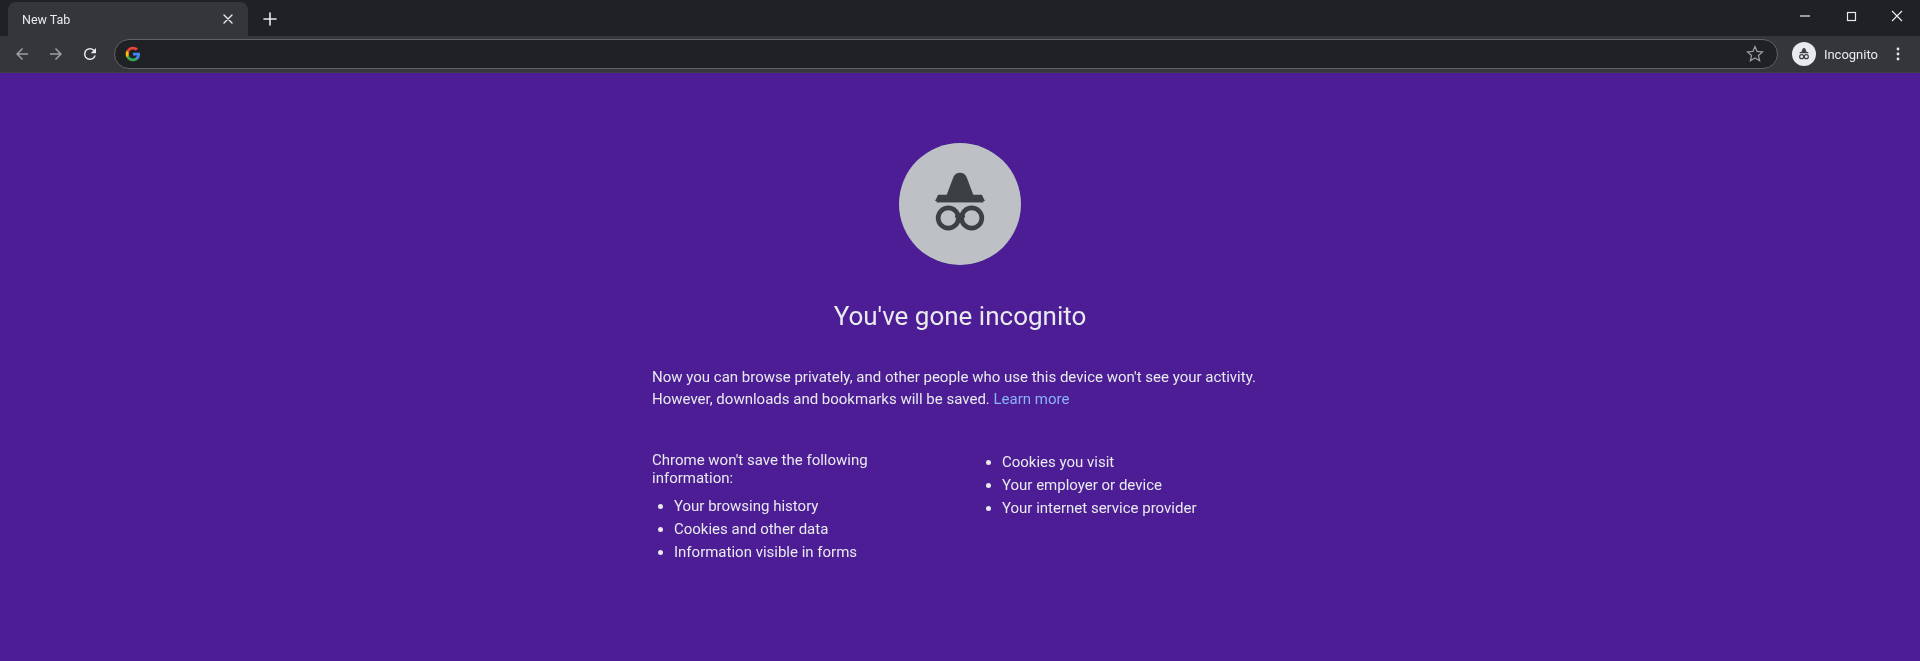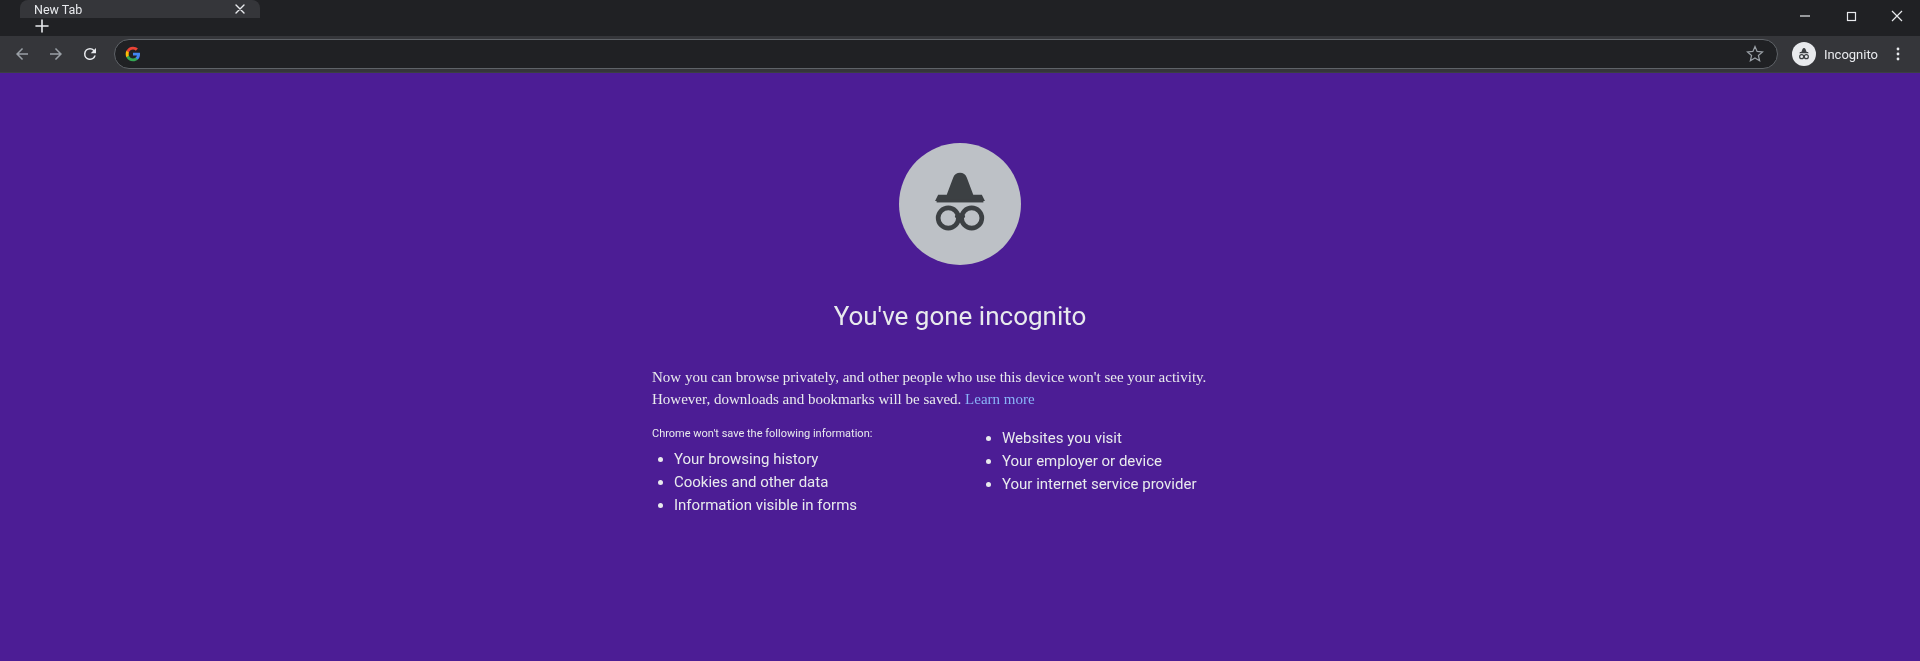--- a/index.html
+++ b/index.html
@@ -1,19 +1,19 @@
 <!DOCTYPE html>
 <html><head>
 <meta charset="utf-8">
 <style>
   * { margin:0; padding:0; box-sizing:border-box; }
   html,body { width:1920px; height:661px; background:#202124; font-family:"Segoe UI",Roboto,Arial,sans-serif; color:#e8eaed; overflow:hidden; }
   
   .titlebar { position:relative; height:36px; background:#202124; display:flex; align-items:flex-end; }
-  .tab-strip { display:flex; align-items:flex-start; height:36px; padding-left:20px;flex-direction:column; }
+  .tab-strip { display:flex; align-items:flex-end; height:36px; padding-left:8px; }
   .tab { display:flex; align-items:center; gap:14px; background:#35363a; height:34px; padding:0 12px 0 14px; border-radius:8px 8px 0 0; font-size:12.5px; color:#e8eaed; min-width:240px; position:relative; }
   .tab .close { width:16px; height:16px; display:flex; align-items:center; justify-content:center; color:#e8eaed; margin-left:auto; }
   .new-tab-btn { width:28px; height:28px; margin:0 0 3px 8px; display:flex; align-items:center; justify-content:center; color:#e8eaed; border-radius:50%; }
   .window-controls { position:absolute; right:0; top:0; height:32px; display:flex; }
   .wc-btn { width:46px; height:32px; display:flex; align-items:center; justify-content:center; color:#e8eaed; }
   
   .toolbar { height:37px; background:#35363a; display:flex; align-items:center; padding:16px 6px; gap:2px; border-bottom:1px solid #3c4043; }
   .nav-btn { width:32px; height:32px; display:flex; align-items:center; justify-content:center; color:#9aa0a6; border-radius:50%; }
   .nav-btn.enabled { color:#e8eaed; }
   .omnibox { flex:1; height:30px; margin:0 6px; background:#202124; border:1px solid #5f6368; border-radius:16px; display:flex; align-items:center; padding:0 10px; gap:8px; }
@@ -21,25 +21,25 @@
   .site-icon { width:16px; height:16px; }
   .star-btn { width:24px; height:24px; display:flex; align-items:center; justify-content:center; color:#9aa0a6; }
   .incog-badge { display:flex; align-items:center; gap:8px; color:#e8eaed; font-size:13px; margin-left:6px; margin-right:2px;}
   .incog-chip { width:24px; height:24px; border-radius:50%; background:#e8eaed; display:flex; align-items:center; justify-content:center; }
   .menu-btn { width:32px; height:32px; display:flex; align-items:center; justify-content:center; color:#e8eaed; }
   
   .content { height:calc(661px - 36px - 37px); background:#4c1d95; display:flex; justify-content:center; }
   .inner { width:616px; padding-top:70px; text-align:left; }
   .big-icon { width:122px; height:122px; border-radius:50%; background:#bdc1c6; margin:0 auto 36px; display:flex; align-items:center; justify-content:center; }
   h1 { font-size:26px; font-weight:400; text-align:center; color:#e8eaed; margin-bottom:36px; }
-  p.lead { font-size:15px; line-height:1.45; color:#e8eaed; margin-bottom:16px;font-family:Liberation Serif, serif; }
+  p.lead { font-size:15px; line-height:1.45; color:#e8eaed; margin-bottom:40px; }
   a.learn { color:#8ab4f8; text-decoration:none; }
   .columns { display:flex; gap:40px; }
   .col { flex:1; }
-  .col-title { font-size:11px; margin-bottom:8px; color:#e8eaed; }
+  .col-title { font-size:15px; margin-bottom:8px; color:#e8eaed; }
   ul { list-style:disc; padding-left:22px; }
   li { font-size:15px; line-height:1.55; color:#e8eaed; }
 </style>
 </head>
 <body>
 
 <div class="titlebar">
   <div class="tab-strip">
     <div class="tab">
       <span>New Tab</span>
@@ -148,20 +148,20 @@
       <div class="col">
         <div class="col-title">Chrome won't save the following information:</div>
         <ul>
           <li>Your browsing history</li>
           <li>Cookies and other data</li>
           <li>Information visible in forms</li>
         </ul>
       </div>
       <div class="col">
         <ul>
-          <li>Websites you visit</li>
+          <li>Cookies you visit</li>
           <li>Your employer or device</li>
           <li>Your internet service provider</li>
         </ul>
       </div>
     </div>
   </div>
 </div>
 
 </body></html>

